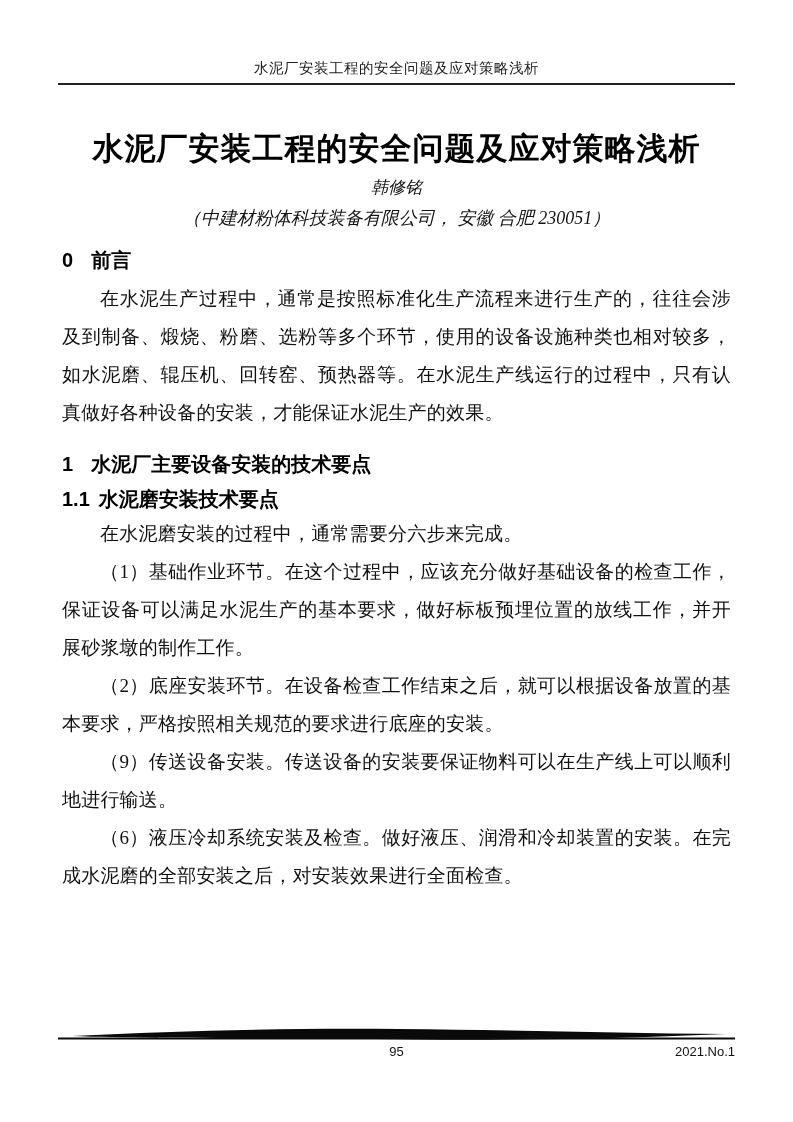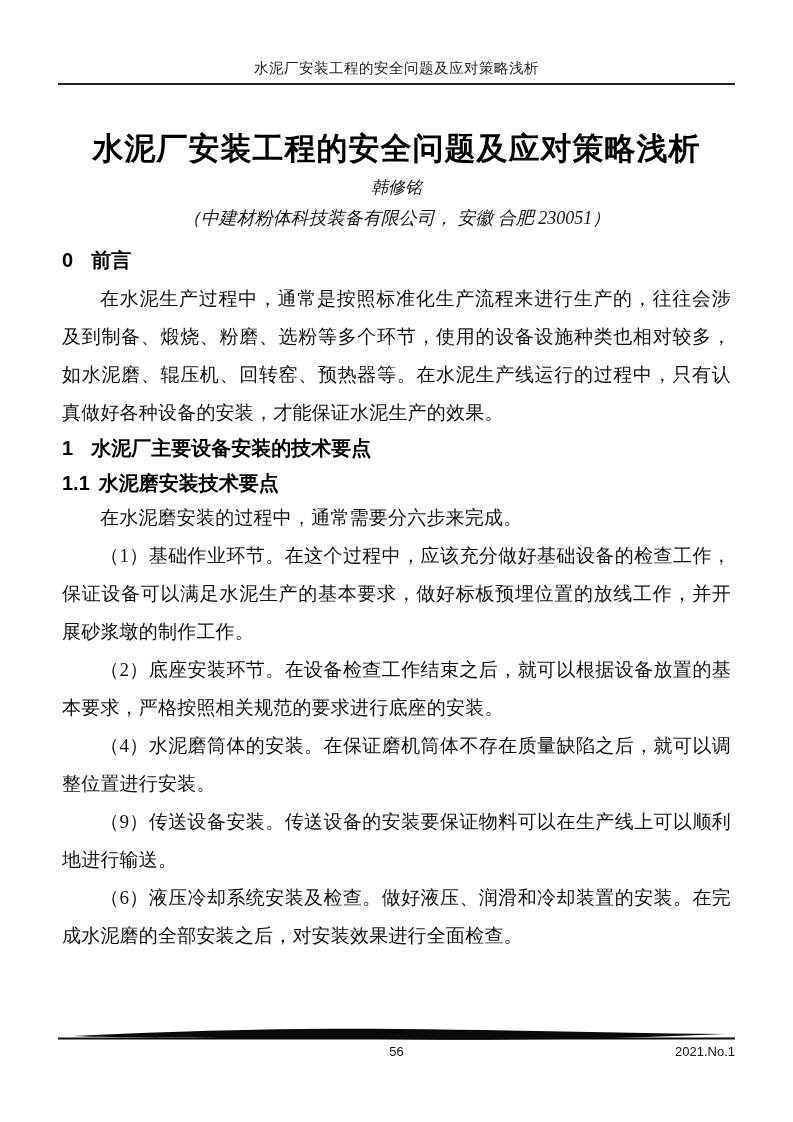--- a/index.html
+++ b/index.html
@@ -64,21 +64,21 @@
   }
   h2.sec, h3.sec {
     margin: 0;
     font-family: "Liberation Sans", "DejaVu Sans", sans-serif;
     font-weight: bold;
     color: #000000;
     font-size: 20px;
     line-height: 25px;
   }
   h2.sec-0 { margin-top: 18px; }
-  h2.sec-1 { margin-top: 4px; }
+  h2.sec-1 { margin-top: 20px; }
   h3.sec-11 { margin-top: 10px; }
   .sec .num-wide { margin-right: 18px; }
   .sec .num-narrow { margin-right: 9px; }
   p.body-p {
     margin: 0;
     font-size: 19px;
     line-height: 38px;
     text-align: justify;
     text-align-last: left;
     text-indent: 2em;
@@ -146,33 +146,32 @@
       <span class="num-wide">1</span><span>水泥厂主要设备安装的技术要点</span>
     </h2>
 
     <h3 class="sec sec-11">
       <span class="num-narrow">1.1</span><span>水泥磨安装技术要点</span>
     </h3>
 
     <p class="body-p first-after-h11">在水泥磨安装的过程中，通常需要分六步来完成。</p>
     <p class="body-p">（1）基础作业环节。在这个过程中，应该充分做好基础设备的检查工作，保证设备可以满足水泥生产的基本要求，做好标板预埋位置的放线工作，并开展砂浆墩的制作工作。</p>
     <p class="body-p">（2）底座安装环节。在设备检查工作结束之后，就可以根据设备放置的基本要求，严格按照相关规范的要求进行底座的安装。</p>
-    <p class="body-p">（4）水泥磨筒体的安装。在保证磨机筒体不存在质量缺陷之后，就可以调整位置进行安装。</p>
     <p class="body-p">（9）传送设备安装。传送设备的安装要保证物料可以在生产线上可以顺利地进行输送。</p>
     <p class="body-p">（6）液压冷却系统安装及检查。做好液压、润滑和冷却装置的安装。在完成水泥磨的全部安装之后，对安装效果进行全面检查。</p>
   </div>
 
   <div class="footer">
     <svg class="footer-bar-svg" viewBox="0 0 677 16" preserveAspectRatio="none">
       <path d="M 14,10
                C 120,5 220,2 340,3
                C 460,4 560,7 668,8
                C 560,13 430,15 320,13
                C 200,11 90,13 14,10 Z" fill="#0a0a0a"></path>
       <line x1="0" y1="12.5" x2="677" y2="12.5" stroke="#0a0a0a" stroke-width="2"></line>
     </svg>
     <div class="footer-row">
-      <span class="footer-page-number">56</span>
+      <span class="footer-page-number">95</span>
       <span class="footer-issue">2021.No.1</span>
     </div>
   </div>
 
 </div>
 
 </body></html>

